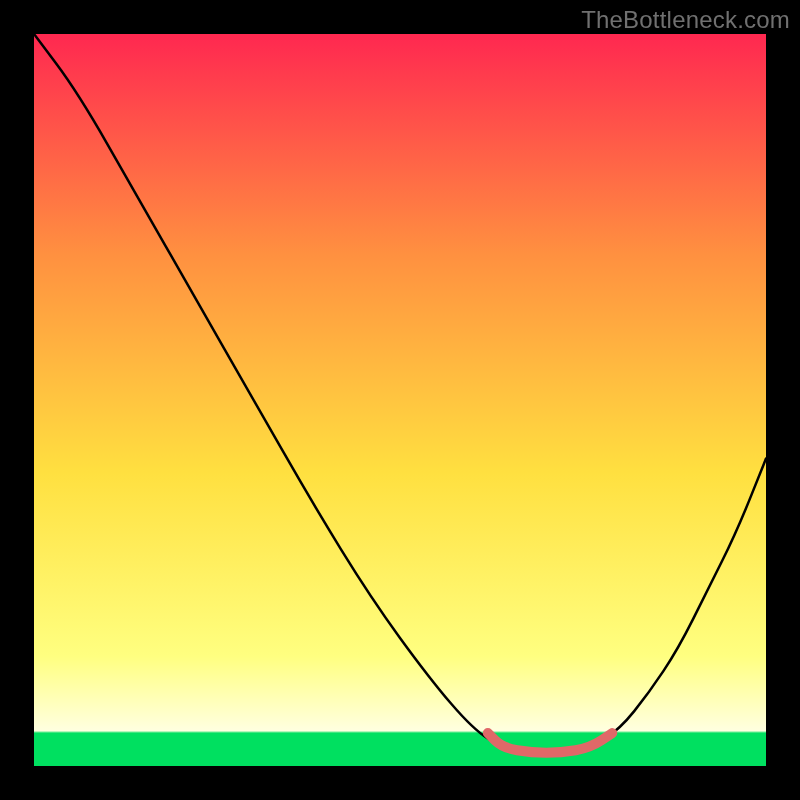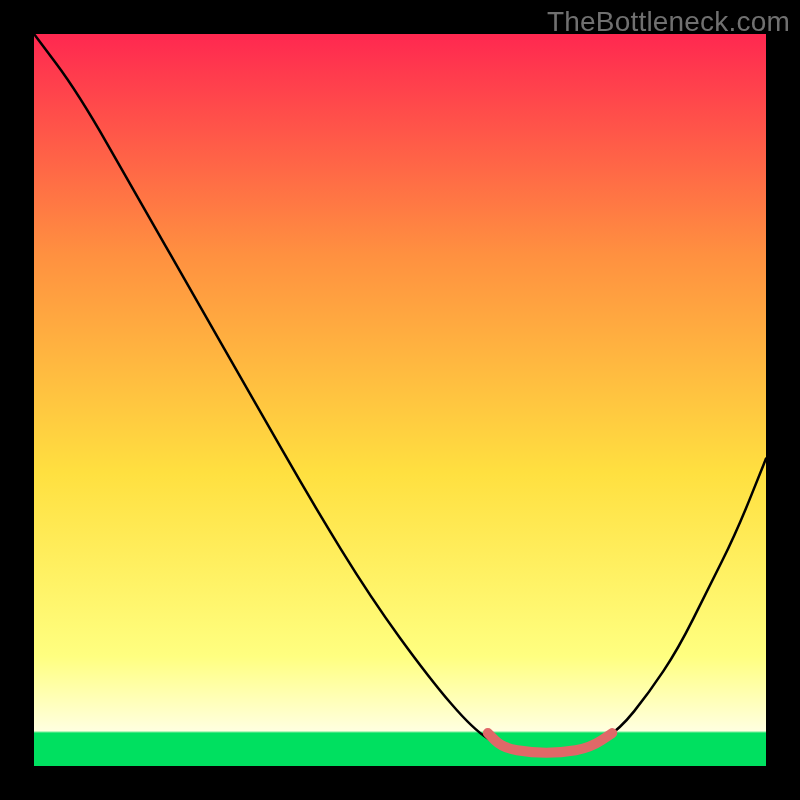--- a/index.html
+++ b/index.html
@@ -10,21 +10,21 @@
     background: #000;
     position: relative;
     overflow: hidden;
     font-family: Arial, Helvetica, sans-serif;
   }
   .watermark {
     position: absolute;
     top: 6px;
     right: 10px;
     color: #707070;
-    font-size: 28px;
+    font-size: 24px;
     font-weight: 500;
     letter-spacing: 0.2px;
     z-index: 10;
   }
   .plot-area {
     position: absolute;
     left: 34px;
     top: 34px;
     width: 732px;
     height: 732px;

